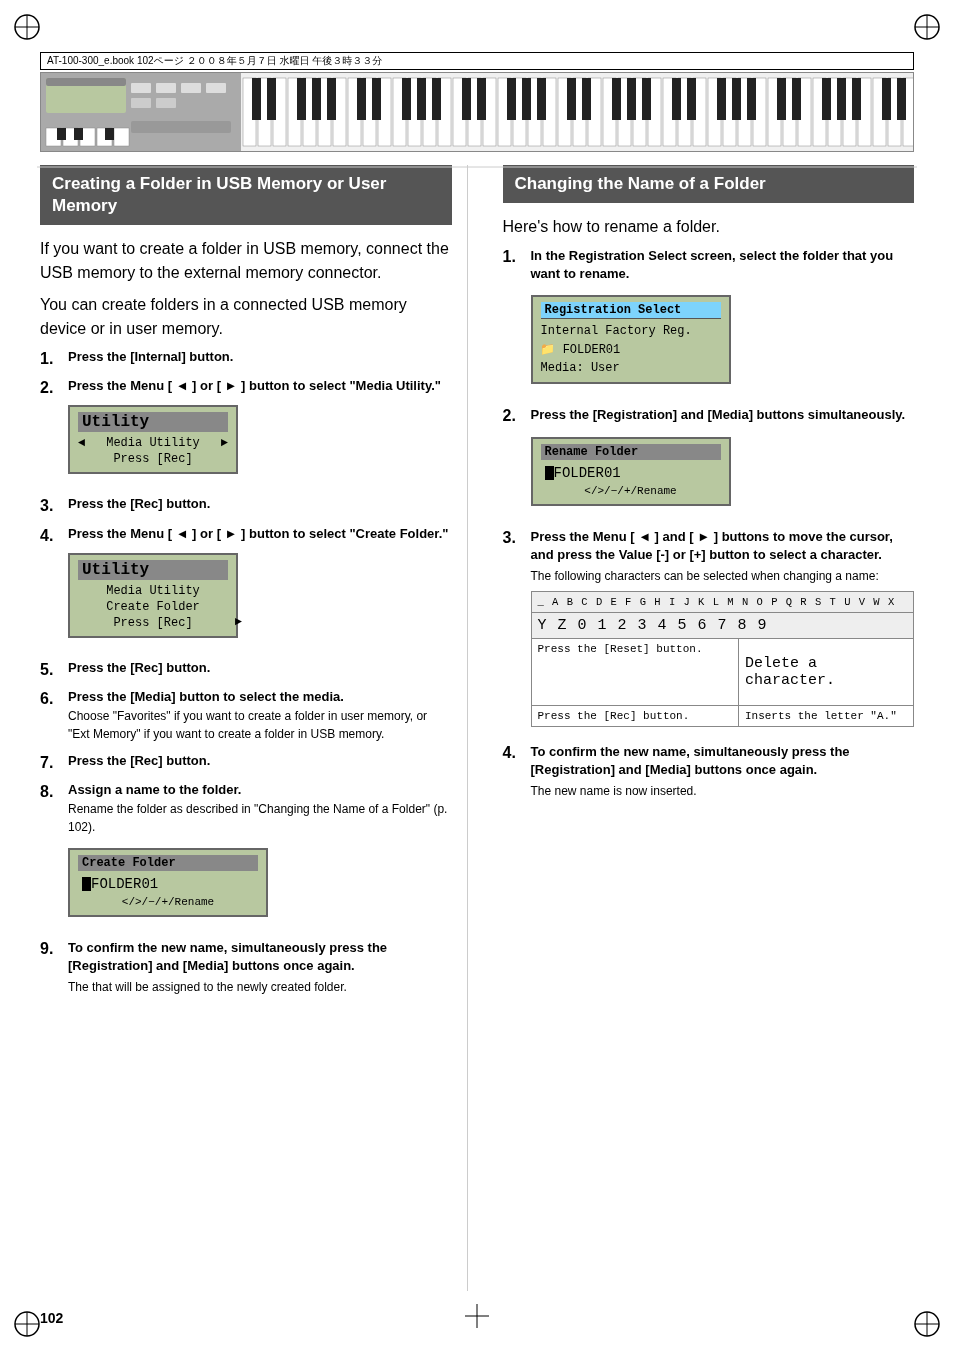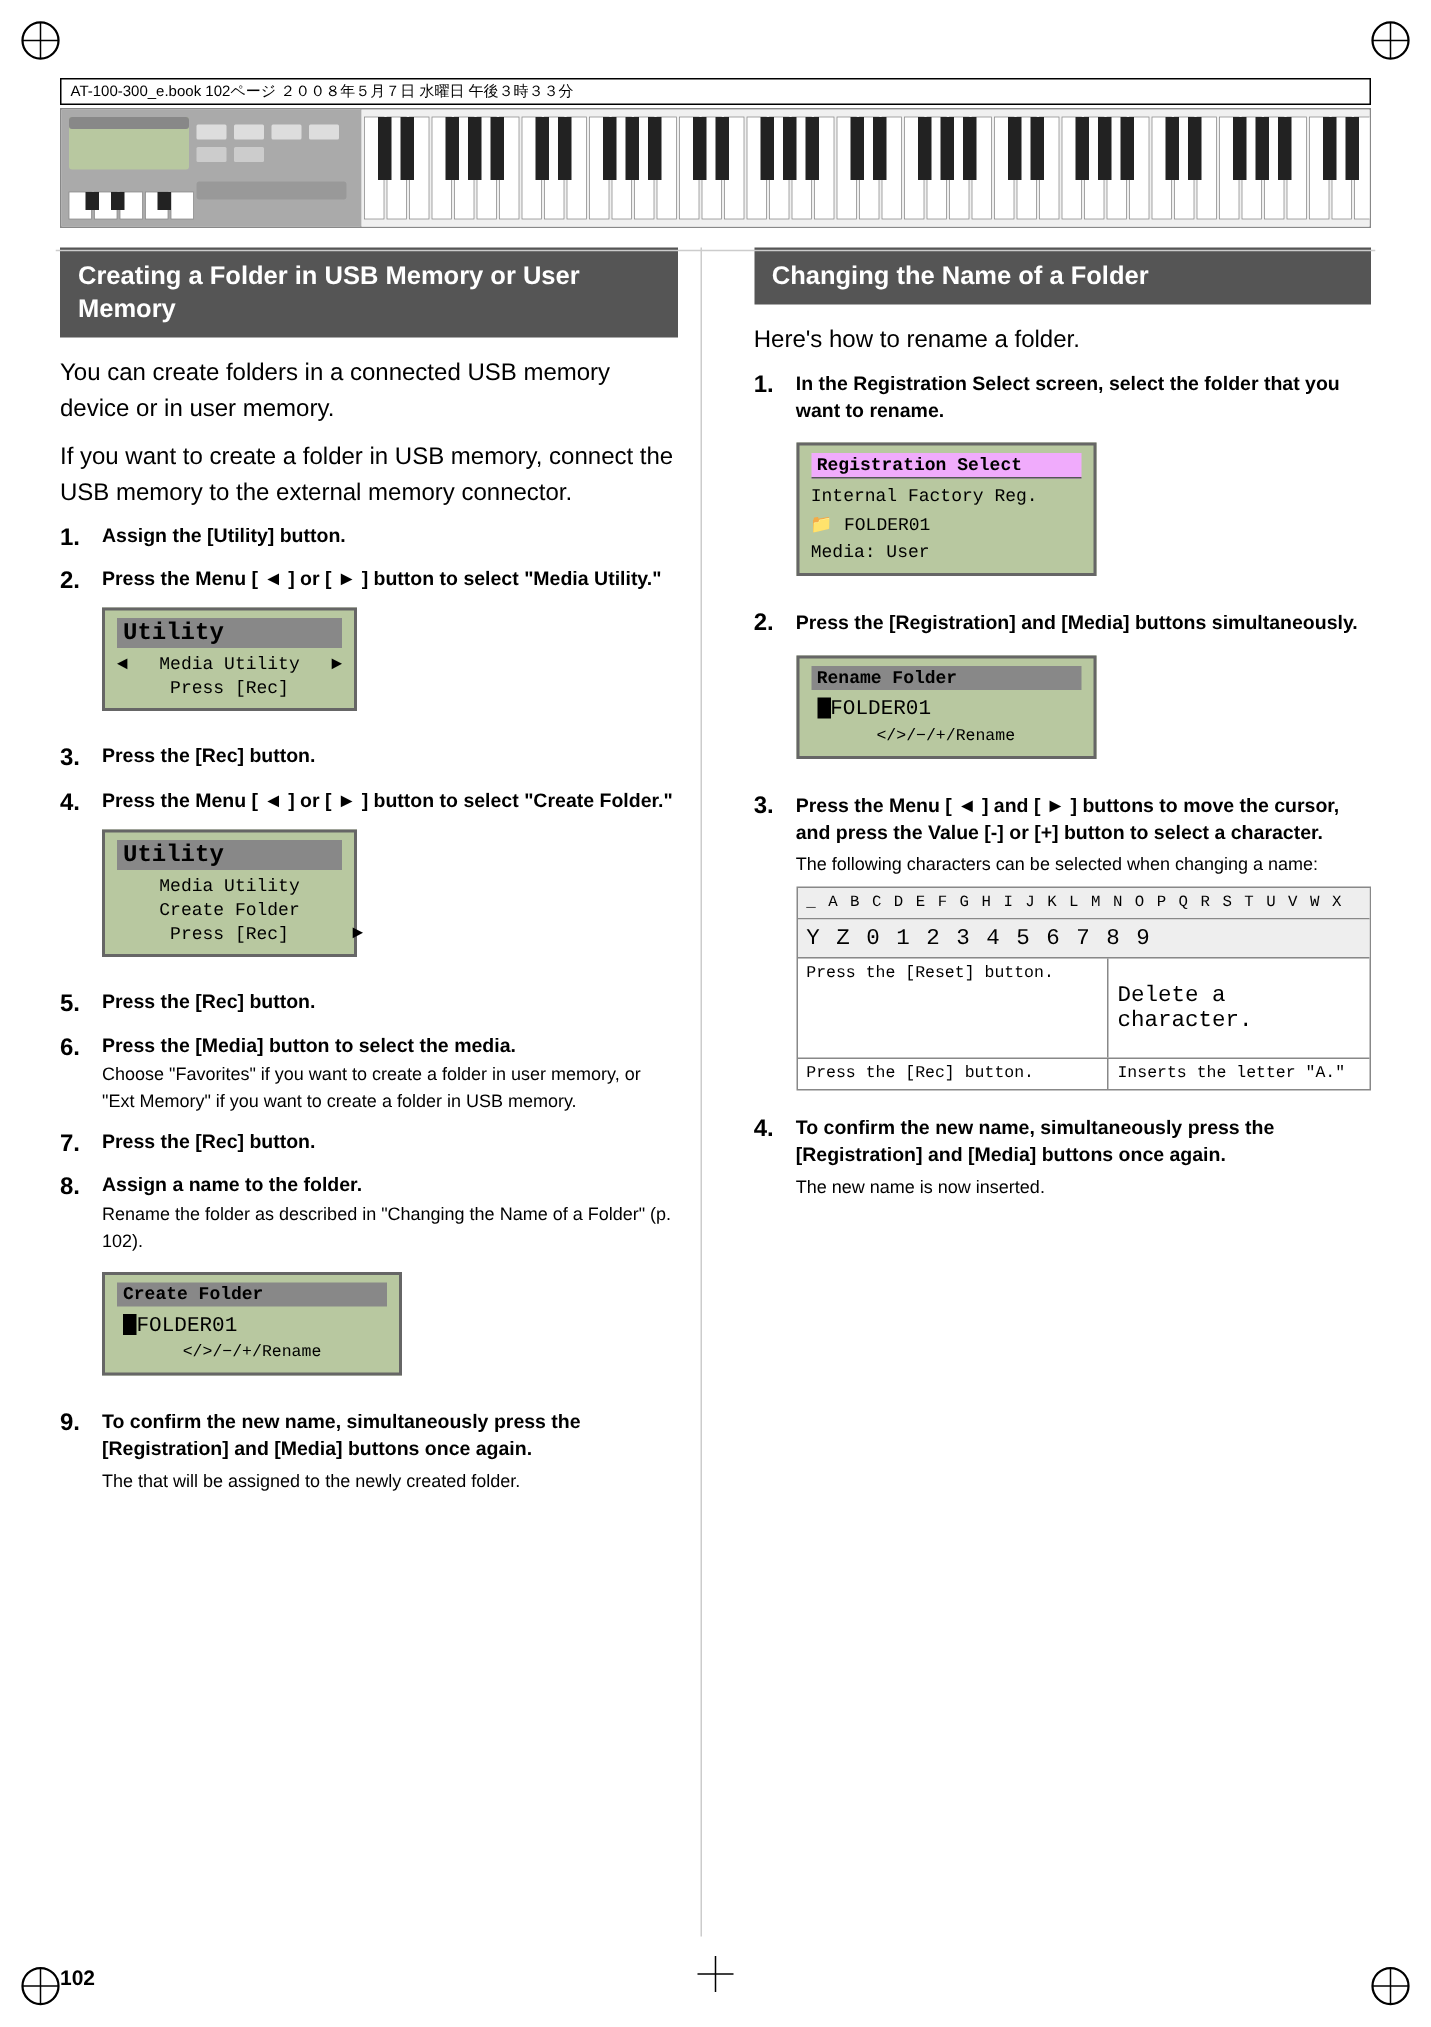--- a/index.html
+++ b/index.html
@@ -192,21 +192,21 @@
       border: 2px solid #666;
       padding: 5px 8px;
       font-family: 'Courier New', monospace;
       font-size: 12px;
       color: #000;
       margin: 6px 0;
       display: inline-block;
       min-width: 200px;
     }
     .reg-title-bar {
-      background: #f0abfc;
+      background: #7dd3fc;
       color: #000;
       font-weight: bold;
       padding: 1px 4px;
       font-size: 12px;
       margin-bottom: 3px;
       display: block;
       border-bottom: 1px solid #555;
     }
     .reg-row {
       padding: 2px 0;
@@ -424,27 +424,27 @@
       </g>
     </svg>
   </div>
 </div>
 
 <div class="main-content">
 
   <div class="left-column">
     <div class="section-title">Creating a Folder in USB Memory or User Memory</div>
 
+    <p class="body-text">If you want to create a folder in USB memory, connect the USB memory to the external memory connector.</p>
     <p class="body-text">You can create folders in a connected USB memory device or in user memory.</p>
-    <p class="body-text">If you want to create a folder in USB memory, connect the USB memory to the external memory connector.</p>
 
     <div class="step">
       <span class="step-num">1.</span>
       <div class="step-content">
-        <span class="step-title">Assign the [Utility] button.</span>
+        <span class="step-title">Press the [Internal] button.</span>
       </div>
     </div>
 
     <div class="step">
       <span class="step-num">2.</span>
       <div class="step-content">
         <span class="step-title">Press the Menu [ ◄ ] or [ ► ] button to select "Media Utility."</span>
         
         <div style="margin: 6px 0;">
           <div class="utility-screen">

